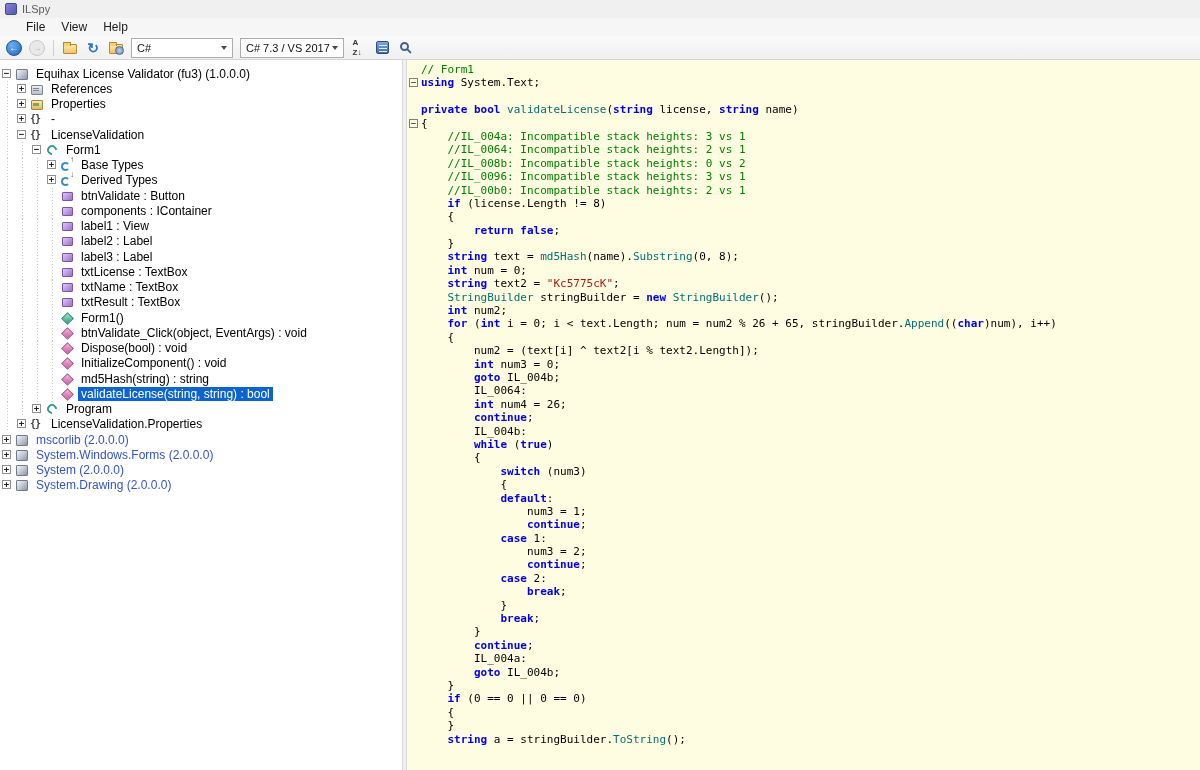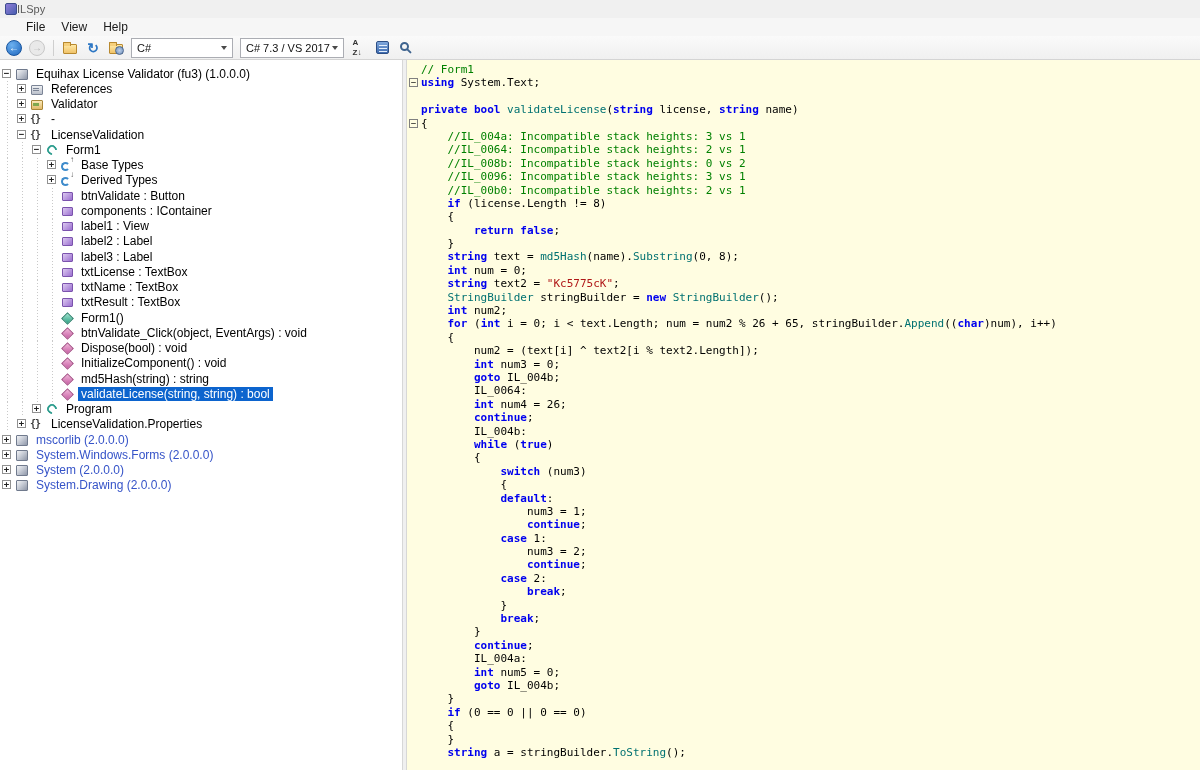--- a/index.html
+++ b/index.html
@@ -1,20 +1,20 @@
 <!DOCTYPE html>
 <html style="--c-selection_bg: #0c64ce; --c-selection_text: #ffffff; --c-code_bg: #fffde1; --c-keyword: #0000ee; --c-comment: #008000; --c-string: #b01818; --c-member_teal: #007171; --c-assembly_ref: #3553c8;"><head>
 <meta charset="utf-8">
 <style>
   * { margin:0; padding:0; box-sizing:border-box; }
   html,body { width:1200px; height:770px; overflow:hidden; font-family:"Liberation Sans",sans-serif; background:#fff; }
   .window { width:1200px; height:770px; display:flex; flex-direction:column; background:#fff; }
 
   
-  .titlebar { height:18px; background:#f0f0f0; display:flex; align-items:center; padding-left:5px; font-size:11px; color:#5a5a5a; flex:0 0 18px; }
+  .titlebar { height:18px; background:#f0f0f0; display:flex; align-items:center; padding-left:5px; gap:5px; font-size:11px; color:#5a5a5a; flex:0 0 18px; }
   .app-icon { width:12px; height:12px; border-radius:2px; background:linear-gradient(135deg,#8f7cd8,#4a5fb0); border:1px solid #3c4c8e; display:inline-block; }
 
   
   .menubar { height:18px; background:#f6f6f6; display:flex; align-items:center; font-size:12px; color:#1a1a1a; padding-left:18px; flex:0 0 18px; }
   .menu-item { padding:1px 8px; }
 
   
   .toolbar { height:24px; flex:0 0 24px; background:linear-gradient(#fafafa,#f0f0f0); border-bottom:1px solid #d4d4d4; display:flex; align-items:center; padding:0 4px; gap:3px; }
   .tb-btn { width:20px; height:20px; display:flex; align-items:center; justify-content:center; border-radius:2px; }
   .tb-sep { width:1px; height:16px; background:#cfcfcf; margin:0 3px; }
@@ -150,21 +150,21 @@
           </span>
           <span class="ti ti-references"></span>
           <span class="tree-label">References</span>
         </div>
         <div class="tree-row">
           <span class="slot guide"></span>
           <span class="slot">
             <span class="expander">+</span>
           </span>
           <span class="ti ti-resources"></span>
-          <span class="tree-label">Validator</span>
+          <span class="tree-label">Properties</span>
         </div>
         <div class="tree-row">
           <span class="slot guide"></span>
           <span class="slot">
             <span class="expander">+</span>
           </span>
           <span class="ti ti-namespace"></span>
           <span class="tree-label">-</span>
         </div>
         <div class="tree-row">
@@ -402,21 +402,20 @@
         <div class="code-line"><span class="fold-margin"></span><span class="tk-p">            </span><span class="tk-k">case</span><span class="tk-p"> 1:</span></div>
         <div class="code-line"><span class="fold-margin"></span><span class="tk-p">                num3 = 2;</span></div>
         <div class="code-line"><span class="fold-margin"></span><span class="tk-p">                </span><span class="tk-k">continue</span><span class="tk-p">;</span></div>
         <div class="code-line"><span class="fold-margin"></span><span class="tk-p">            </span><span class="tk-k">case</span><span class="tk-p"> 2:</span></div>
         <div class="code-line"><span class="fold-margin"></span><span class="tk-p">                </span><span class="tk-k">break</span><span class="tk-p">;</span></div>
         <div class="code-line"><span class="fold-margin"></span><span class="tk-p">            }</span></div>
         <div class="code-line"><span class="fold-margin"></span><span class="tk-p">            </span><span class="tk-k">break</span><span class="tk-p">;</span></div>
         <div class="code-line"><span class="fold-margin"></span><span class="tk-p">        }</span></div>
         <div class="code-line"><span class="fold-margin"></span><span class="tk-p">        </span><span class="tk-k">continue</span><span class="tk-p">;</span></div>
         <div class="code-line"><span class="fold-margin"></span><span class="tk-p">        IL_004a:</span></div>
-        <div class="code-line"><span class="fold-margin"></span><span class="tk-p">        </span><span class="tk-k">int</span><span class="tk-p"> num5 = 0;</span></div>
         <div class="code-line"><span class="fold-margin"></span><span class="tk-p">        </span><span class="tk-k">goto</span><span class="tk-p"> IL_004b;</span></div>
         <div class="code-line"><span class="fold-margin"></span><span class="tk-p">    }</span></div>
         <div class="code-line"><span class="fold-margin"></span><span class="tk-p">    </span><span class="tk-k">if</span><span class="tk-p"> (0 == 0 || 0 == 0)</span></div>
         <div class="code-line"><span class="fold-margin"></span><span class="tk-p">    {</span></div>
         <div class="code-line"><span class="fold-margin"></span><span class="tk-p">    }</span></div>
         <div class="code-line"><span class="fold-margin"></span><span class="tk-p">    </span><span class="tk-k">string</span><span class="tk-p"> a = stringBuilder.</span><span class="tk-m">ToString</span><span class="tk-p">();</span></div>
       </div>
   </div>
 
 </div>

